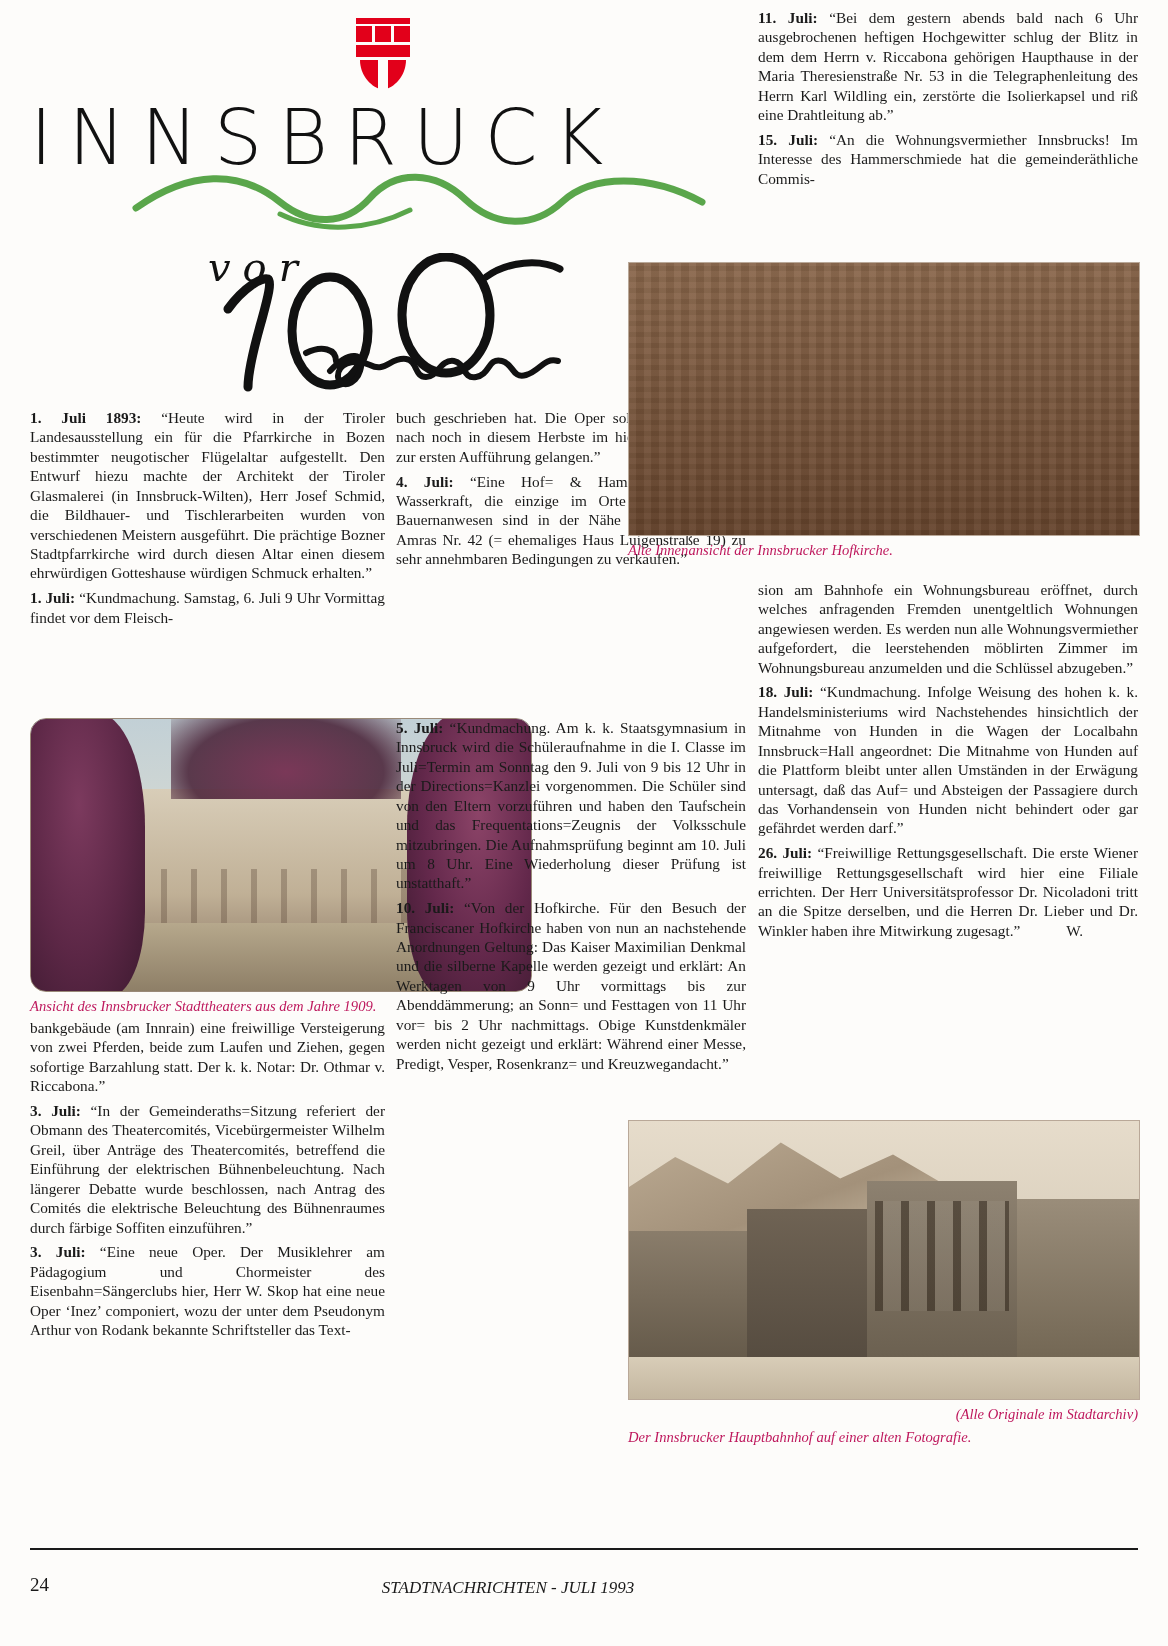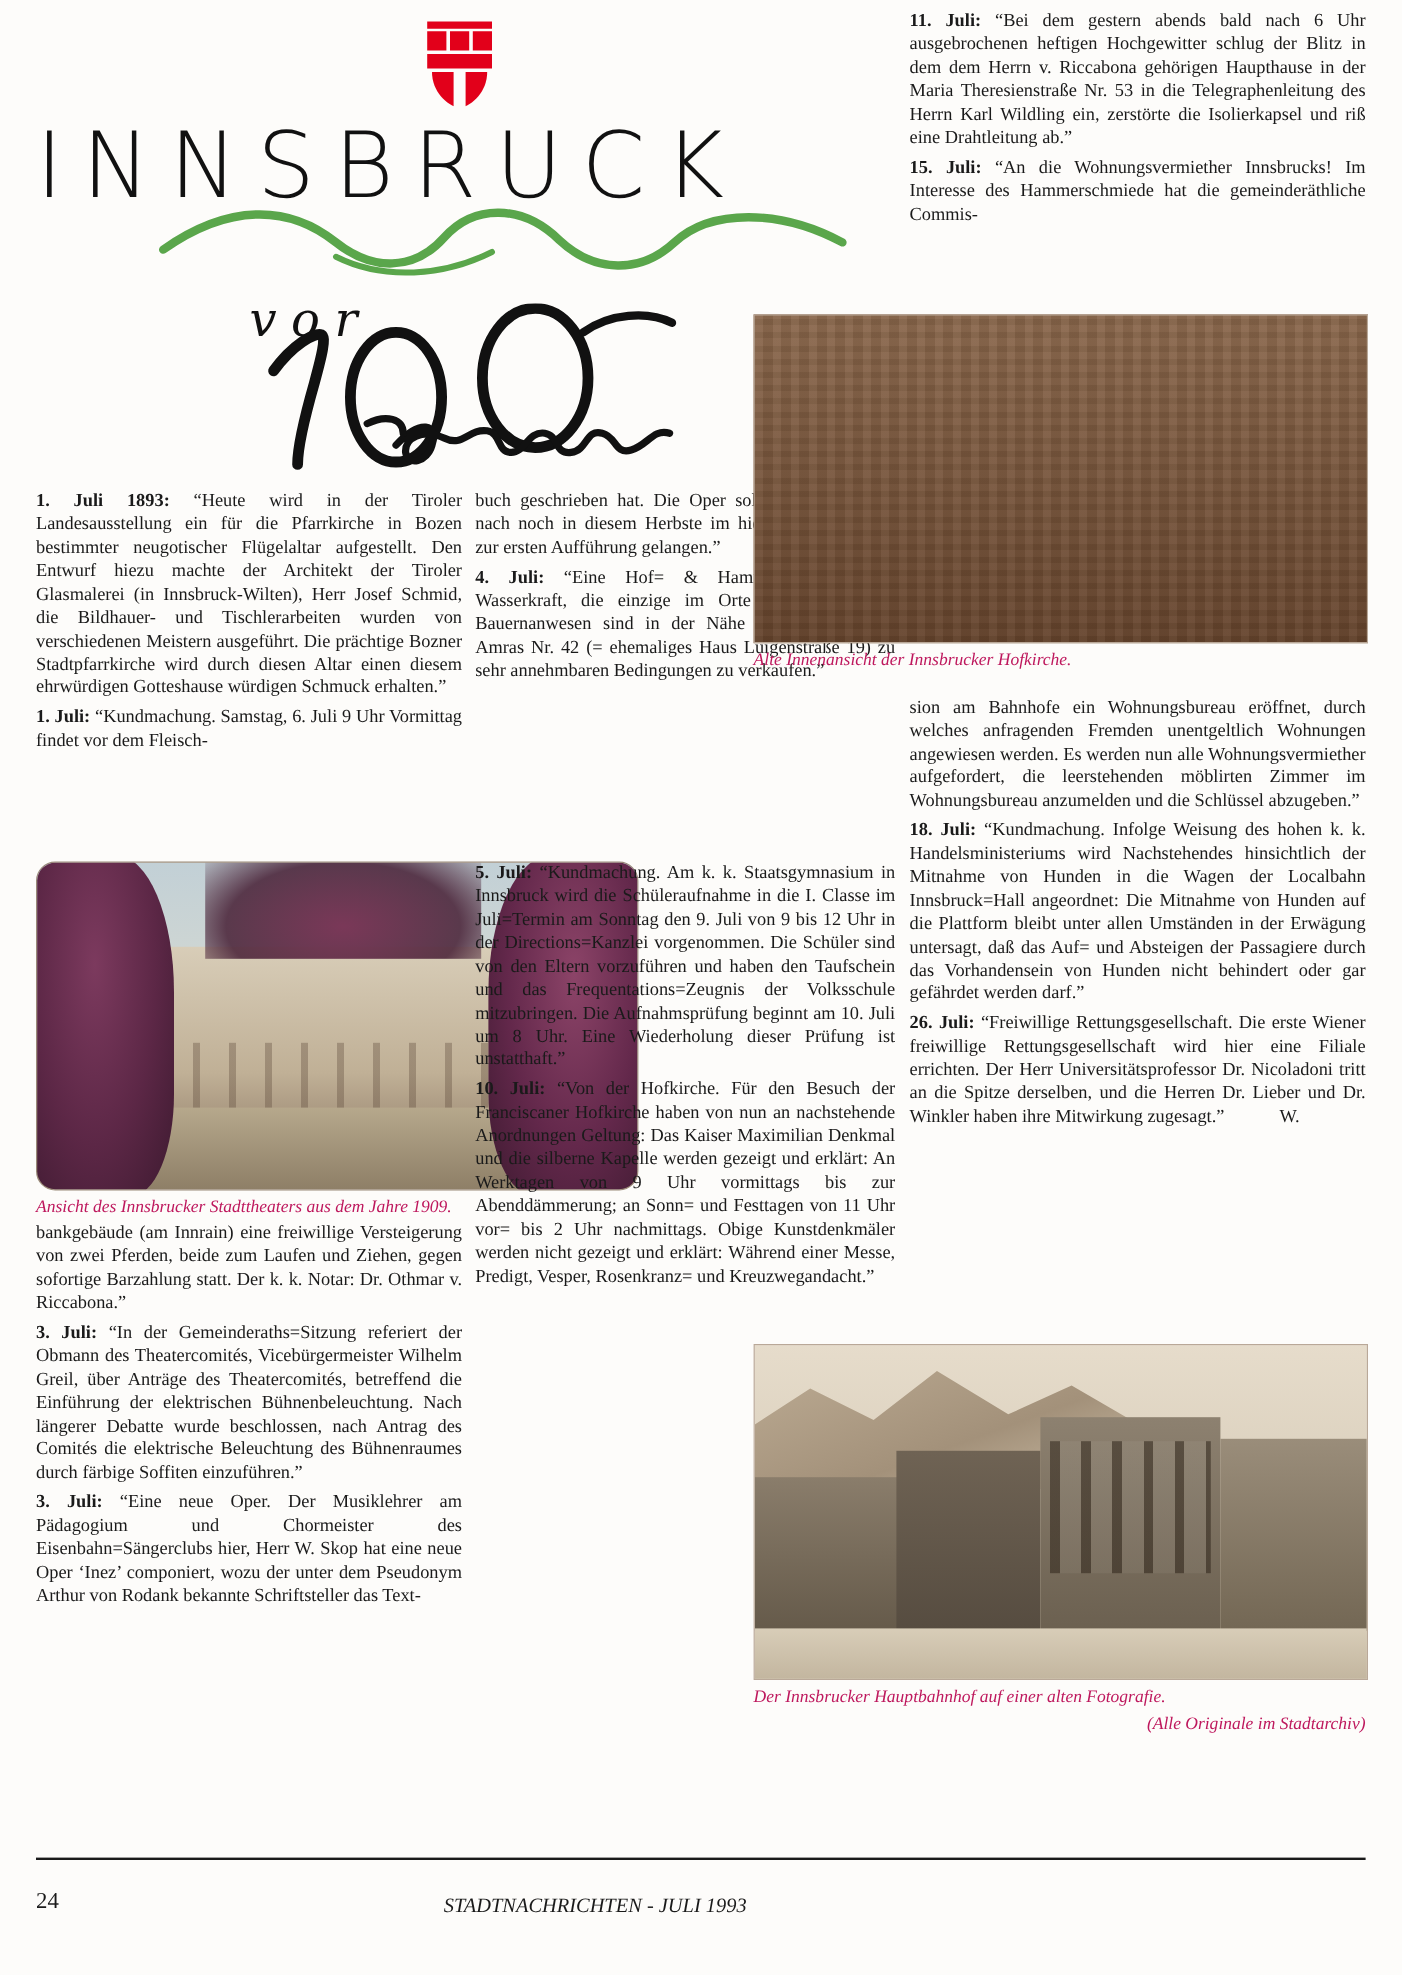--- a/index.html
+++ b/index.html
@@ -188,21 +188,21 @@
   .pagenum {
     position: absolute;
     left: 30px;
     top: 1574px;
     font-family: "Liberation Serif", serif;
     font-size: 19px;
     color: #1a1a1a;
   }
   .footer-title {
     position: absolute;
-    left: 0;
+    left: 12px;
     top: 1578px;
     width: 992px;
     text-align: center;
     font-family: "Liberation Serif", serif;
     font-style: italic;
     font-size: 17px;
     color: #1a1a1a;
   }
 </style>
 </head>
@@ -344,21 +344,21 @@
 
   <div class="figure" id="fig-bahnhof">
     <div class="photo">
       <div class="mtn"></div>
       <div class="b0"></div>
       <div class="b1"></div>
       <div class="b2"></div>
       <div class="b3"></div>
       <div class="sq"></div>
     </div>
+    <div class="figcap right">(Alle Originale im Stadtarchiv)</div>
     <div class="figcap">Der Innsbrucker Hauptbahnhof auf einer alten Fotografie.</div>
-    <div class="figcap right">(Alle Originale im Stadtarchiv)</div>
   </div>
 
   <div class="rule"></div>
   <div class="pagenum">24</div>
   <div class="footer-title">STADTNACHRICHTEN - JULI 1993</div>
 
 </div>
 
 </body></html>

